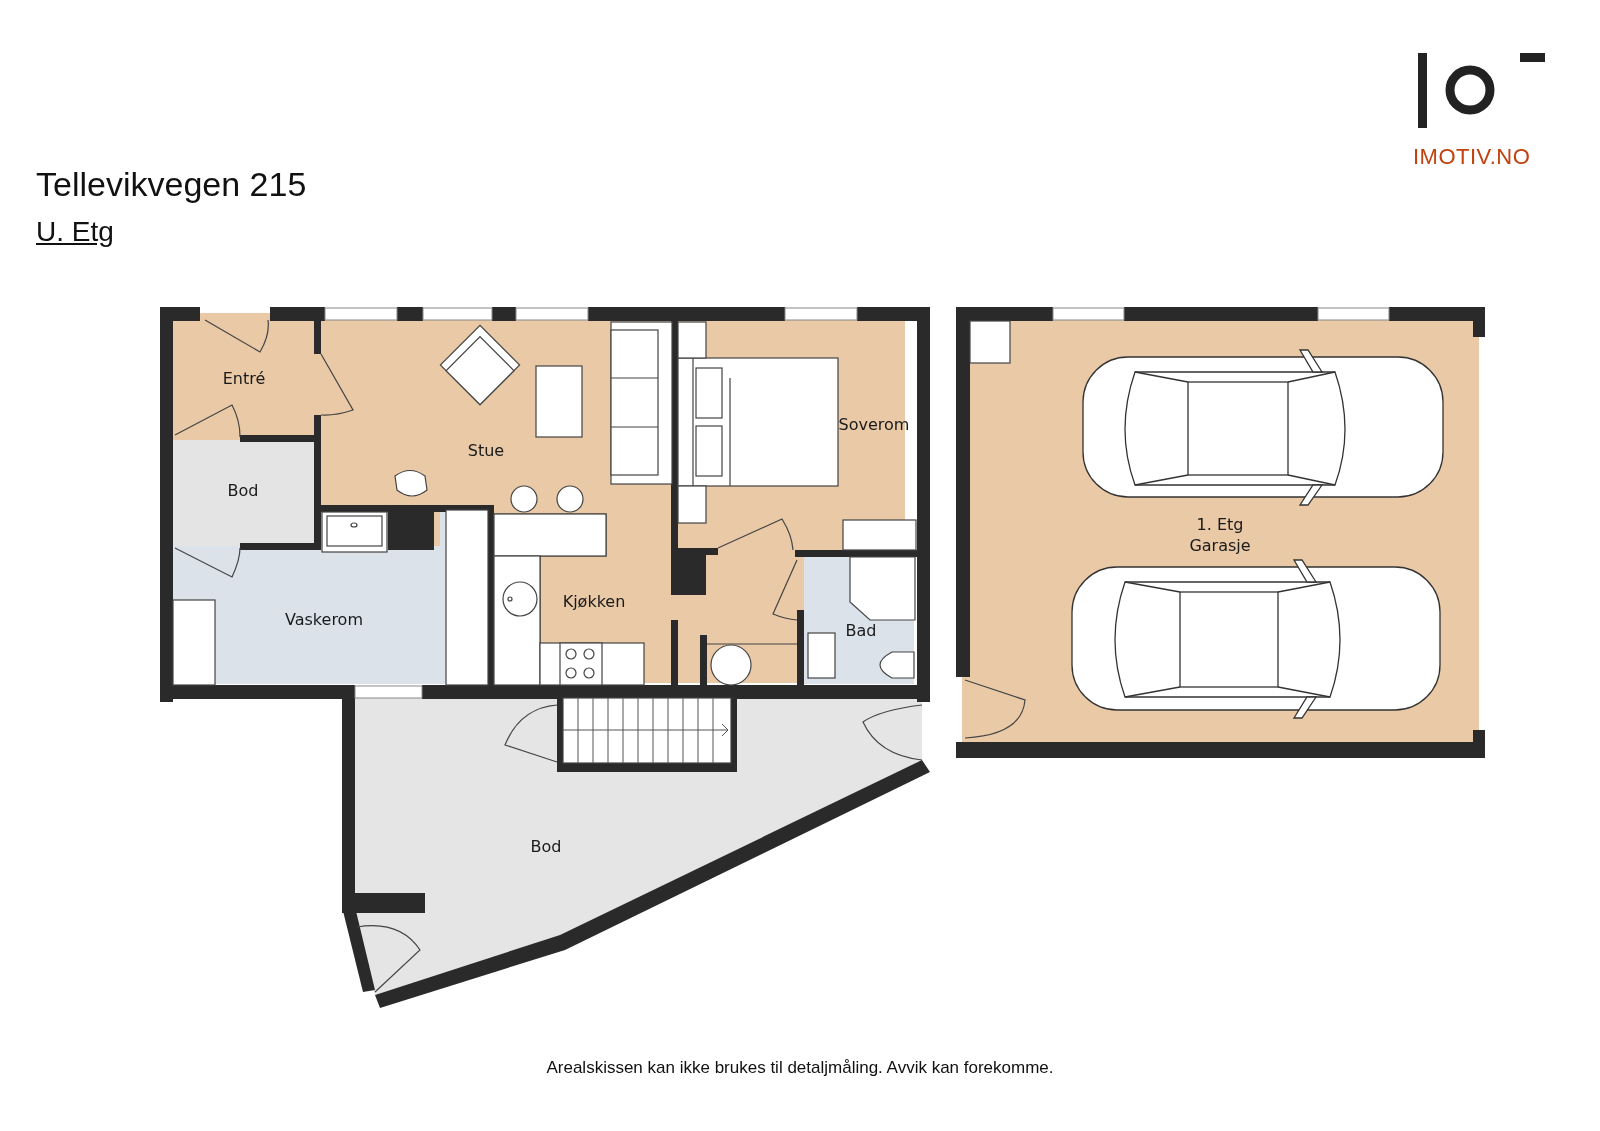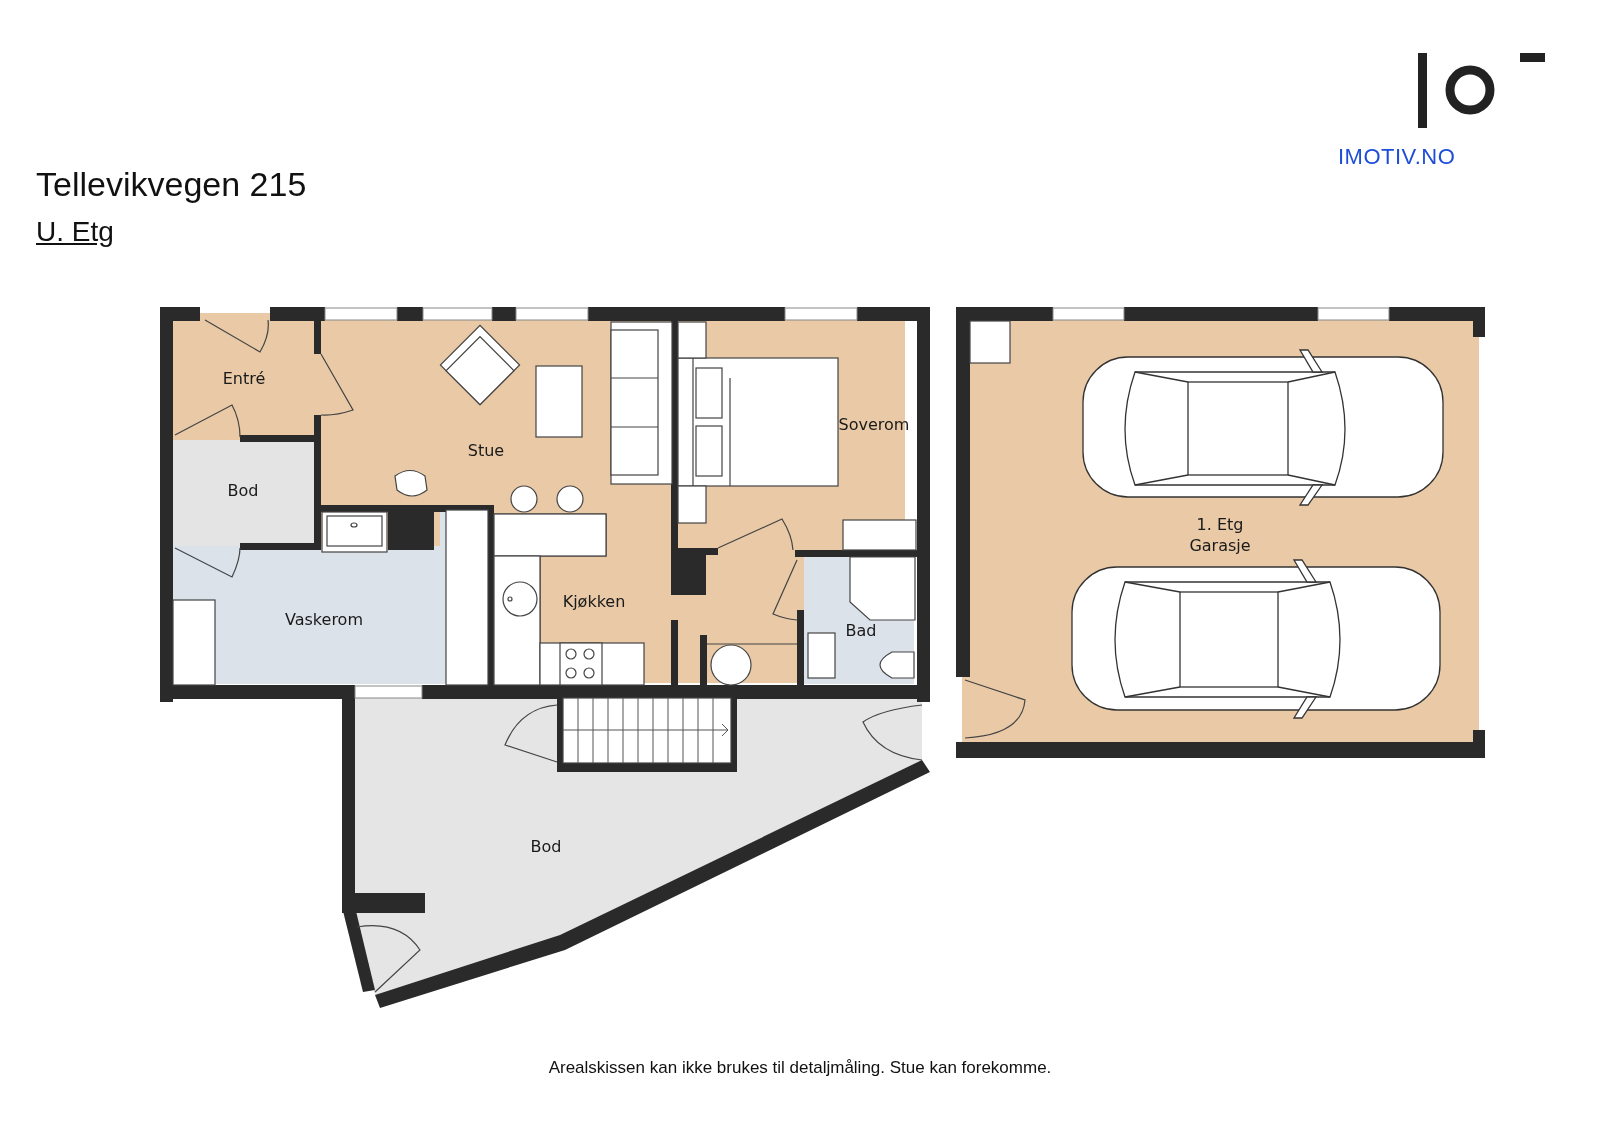--- a/index.html
+++ b/index.html
@@ -2,21 +2,21 @@
 <html><head>
   <meta charset="utf-8">
   <style>
     html, body { margin: 0; padding: 0; background: #ffffff; }
     body { width: 1600px; height: 1131px; position: relative; overflow: hidden; font-family: "Liberation Sans", sans-serif; }
     .title { position: absolute; left: 0; width: 1600px; color: #111; font-family: "Liberation Sans", sans-serif; margin-left: 36px; }
     #main-title { top: 165px; font-size: 34px; }
     #sub-title { top: 216px; font-size: 28px; text-decoration: underline; }
     #disclaimer { position: absolute; top: 1058px; left: 0; width: 1600px; text-align: center; font-size: 17px; color: #111; }
     #logo { position: absolute; left: 1410px; top: 50px; width: 150px; height: 120px; }
-    #logo-text { position: absolute; left: 1338px; top: 144px; font-size: 22px; letter-spacing: 0.5px; color: #1d4ed8; }
+    #logo-text { position: absolute; left: 1413px; top: 144px; font-size: 22px; letter-spacing: 0.5px; color: #c2410c; }
     #plan { position: absolute; left: 0; top: 0; }
     .room-label { font-family: "DejaVu Sans", sans-serif; font-size: 16px; fill: #1a1a1a; }
   </style>
 </head>
 <body>
 
 <div id="main-title" class="title">Tellevikvegen 215</div>
 <div id="sub-title" class="title">U. Etg</div>
 
 <div id="logo">
@@ -225,13 +225,13 @@
   <text class="room-label" x="243" y="496" text-anchor="middle">Bod</text>
   <text class="room-label" x="874" y="430" text-anchor="middle">Soverom</text>
   <text class="room-label" x="324" y="625" text-anchor="middle">Vaskerom</text>
   <text class="room-label" x="594" y="607" text-anchor="middle">Kjøkken</text>
   <text class="room-label" x="861" y="636" text-anchor="middle">Bad</text>
   <text class="room-label" x="546" y="852" text-anchor="middle">Bod</text>
   <text class="room-label" x="1220" y="530" text-anchor="middle">1. Etg</text>
   <text class="room-label" x="1220" y="551" text-anchor="middle">Garasje</text>
 </svg>
 
-<div id="disclaimer">Arealskissen kan ikke brukes til detaljmåling. Stue kan forekomme.</div>
+<div id="disclaimer">Arealskissen kan ikke brukes til detaljmåling. Avvik kan forekomme.</div>
 
 </body></html>

